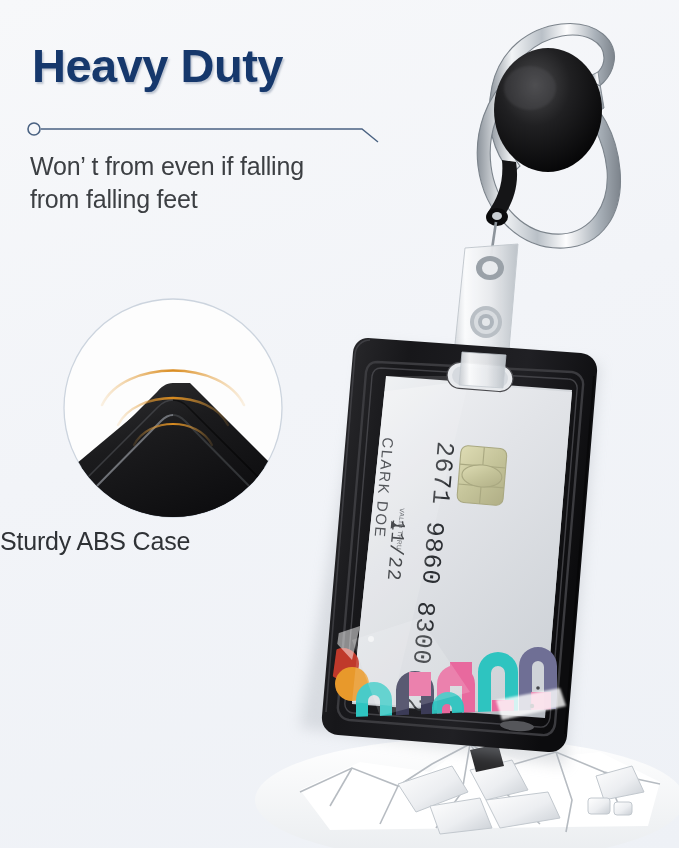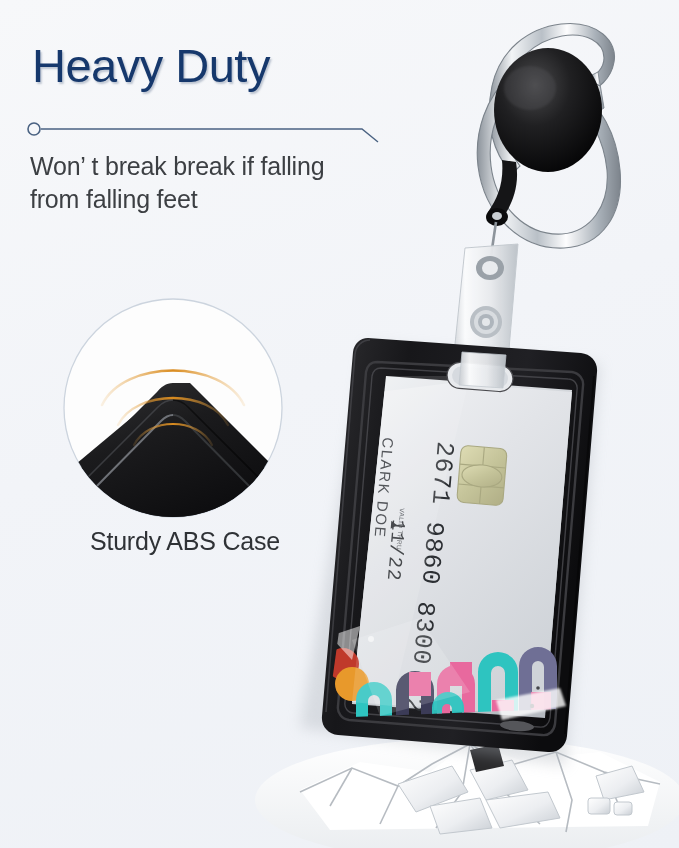--- a/index.html
+++ b/index.html
@@ -17,21 +17,21 @@
     overflow: hidden;
     background: linear-gradient(160deg, #f7f8fa 0%, #f2f4f8 45%, #eef1f6 100%);
   }
 
   
   .headline {
     position: absolute;
     left: 32px;
     top: 38px;
     font-size: 47px;
-    font-weight: normal;
+    font-weight: bold;
     letter-spacing: -0.5px;
     color: #16386c;
     text-shadow: 1.5px 2px 2px rgba(120,135,160,0.45);
     white-space: nowrap;
   }
   .divider-wrap {
     position: absolute;
     left: 26px;
     top: 120px;
     width: 360px;
@@ -56,24 +56,24 @@
     position: absolute;
     left: 62px;
     top: 297px;
     width: 222px;
     height: 222px;
   }
   .callout svg { display: block; }
 
   .callout-caption {
     position: absolute;
-    left: 15px;
+    left: 0px;
     top: 527px;
     width: 340px;
-    text-align: center;
+    text-align: left;
     font-size: 25px;
     color: #2f3236;
     letter-spacing: -0.2px;
   }
 
   
   .product {
     position: absolute;
     left: 0;
     top: 0;
@@ -319,21 +319,21 @@
   <div class="headline">Heavy Duty</div>
 
   <div class="divider-wrap">
     <svg width="360" height="26" viewBox="0 0 360 26" xmlns="http://www.w3.org/2000/svg">
       <circle cx="8" cy="9" r="6" fill="none" stroke="#4a6282" stroke-width="1.6"></circle>
       <path d="M15 9 L336 9 L352 22" fill="none" stroke="#4a6282" stroke-width="1.4"></path>
     </svg>
   </div>
 
   <div class="subtitle">
-    <div>Won’ t break break if falling</div>
+    <div>Won’ t from even if falling</div>
     <div>from falling feet</div>
   </div>
 
   <div class="callout">
     <svg width="222" height="222" viewBox="0 0 222 222" xmlns="http://www.w3.org/2000/svg">
       <defs>
         <clipPath id="clipCircle">
             <circle cx="111" cy="111" r="109"></circle>
           </clipPath>
         <linearGradient id="gCorner" x1="0" y1="0" x2="0.6" y2="1">

